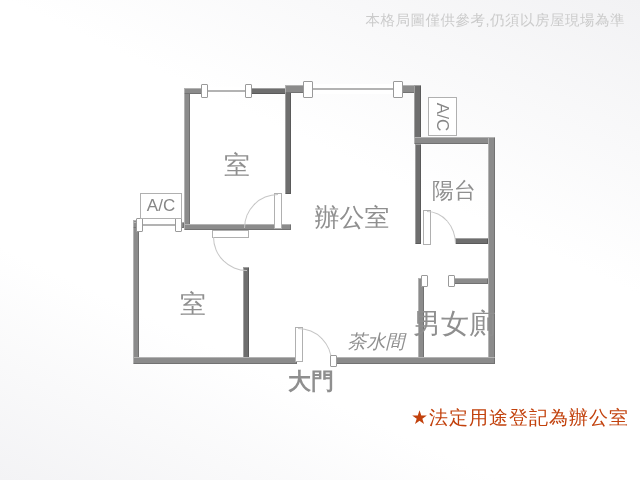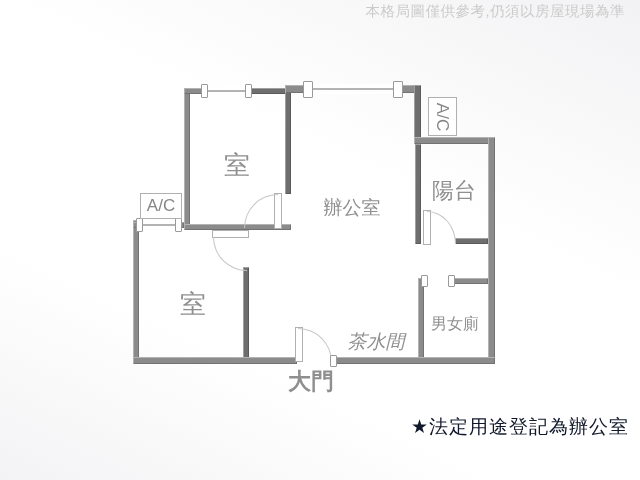--- a/index.html
+++ b/index.html
@@ -17,23 +17,23 @@
   .winline{position:absolute;background:#b3b3b3;}
   .jamb{position:absolute;background:#fff;border:1px solid #9a9a9a;border-radius:1px;}
   .leaf{position:absolute;background:#fff;border:1px solid #b0b0b0;}
   .arc{position:absolute;border:0 solid #c6c6c6;}
 
   .lbl{position:absolute;color:#8f8f8f;white-space:nowrap;transform:translate(-50%,-50%);}
   .acbox{position:absolute;background:#fff;border:1px solid #b0b0b0;color:#868686;
          display:flex;align-items:center;justify-content:center;font-size:17px;}
   .acbox .rot{transform:rotate(90deg);}
 
-  #disclaimer{position:absolute;top:0;right:15px;color:#cbcbcb;
+  #disclaimer{position:absolute;top:9px;right:15px;color:#cbcbcb;
               font-size:14.5px;line-height:23px;letter-spacing:.5px;}
-  #legal-note{position:absolute;top:414px;right:11px;color:#0f172a;font-size:19px;letter-spacing:1px;}
+  #legal-note{position:absolute;top:405px;right:11px;color:#c2410c;font-size:19px;letter-spacing:1px;}
 
   #banner{position:absolute;left:0;top:426px;width:340px;height:54px;}
 </style>
 </head>
 <body>
 
 <div id="stage">
   <div class="bgwash" id="wash1"></div>
   <div class="bgwash" id="wash2"></div>
 
@@ -90,24 +90,24 @@
   <div class="jamb" style="left:448px;top:275px;width:5px;height:10px;"></div>
 
   <div class="wall" style="left:133px;top:357px;width:164px;height:7px;"></div>
   <div class="wall" style="left:331px;top:357px;width:164px;height:7px;"></div>
   <div class="leaf" style="left:295px;top:327px;width:6px;height:33px;"></div>
   <div class="arc" style="left:298px;top:328px;width:33px;height:33px;border-top-width:1.5px;border-right-width:1.5px;border-top-right-radius:100% 100%;"></div>
   <div class="jamb" style="left:330px;top:355px;width:5px;height:10px;"></div>
 
   <div class="lbl" style="left:237px;top:165px;font-size:26px;">室</div>
   <div class="lbl" style="left:193px;top:304px;font-size:26px;">室</div>
-  <div class="lbl" style="left:352px;top:208px;font-size:19px;">辦公室</div>
+  <div class="lbl" style="left:352px;top:217px;font-size:25px;">辦公室</div>
   <div class="lbl" style="left:454px;top:191px;font-size:22px;">陽台</div>
   <div class="lbl" style="left:376px;top:342px;font-size:19px;font-style:italic;">茶水間</div>
-  <div class="lbl" style="left:455px;top:324px;font-size:16px;">男女廁</div>
+  <div class="lbl" style="left:455px;top:324px;font-size:28px;">男女廁</div>
   <div class="lbl" style="left:311px;top:381px;font-size:23px;font-weight:bold;">大門</div>
 
   <div id="legal-note">★法定用途登記為辦公室</div>
 
   <div id="banner">
     
     
     
     
     

